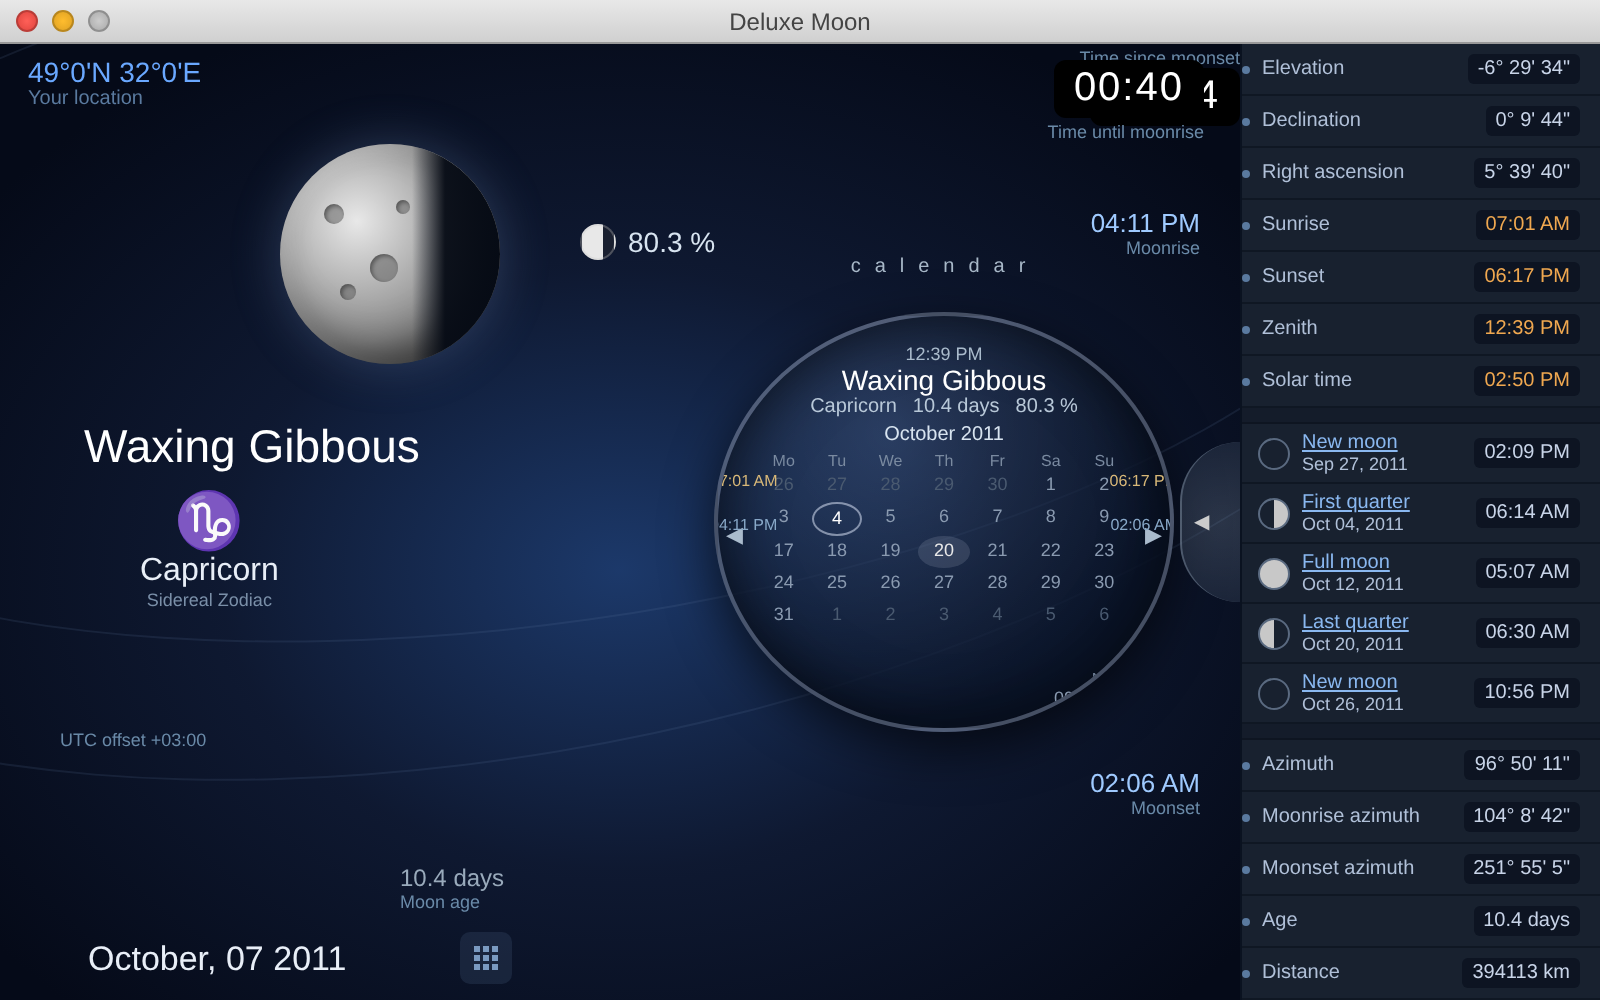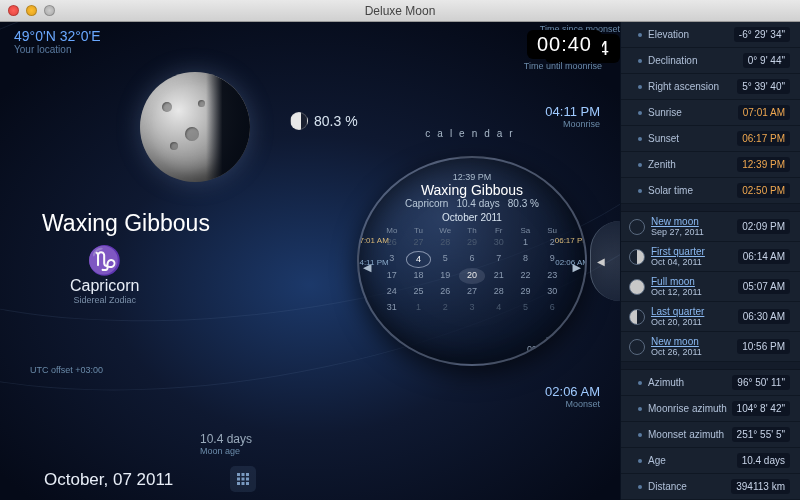--- a/index.html
+++ b/index.html
@@ -239,21 +239,21 @@
       width: 180px;
       background: #18212f;
       border-left: 1px solid #0a1220;
       overflow-y: hidden;
       font-size: 10px;
     }
     .sb-row {
       display: flex;
       align-items: center;
       justify-content: space-between;
-      padding: 5px 10px 5px 17px;
+      padding: 5px 10px 5px 0;
       border-bottom: 1px solid rgba(10,16,28,0.6);
     }
     .sb-row .dot {
       width: 4px; height: 4px; border-radius: 50%;
       background: #5a7a9f;
       margin-right: 6px;
       flex-shrink: 0;
     }
     .sb-left { display: flex; align-items: center; color: #b0c0d8; }
     .sb-val { background: #0d1422; border-radius: 3px; padding: 2px 5px; color: #c8d4e8; font-size: 10px; }

